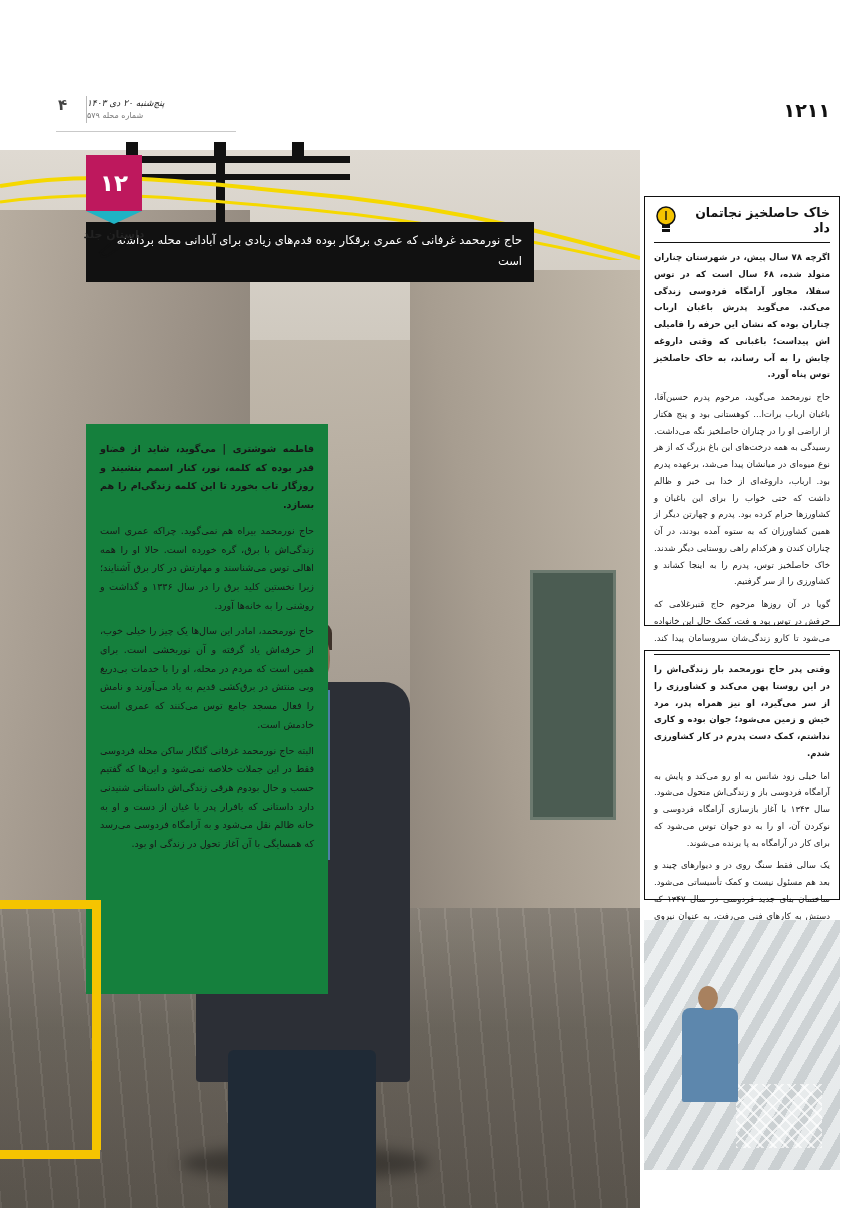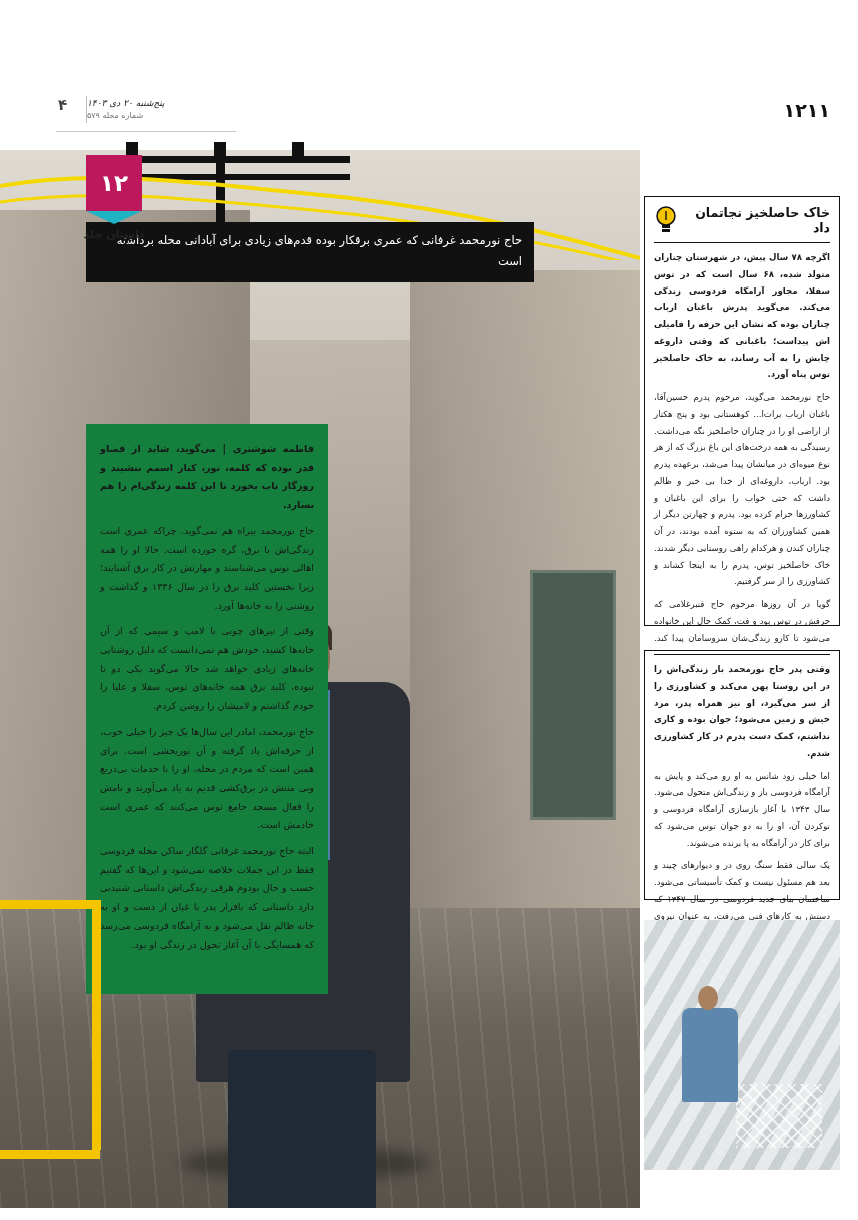--- a/index.html
+++ b/index.html
@@ -317,21 +317,20 @@
   <div class="section-badge-tail"></div>
   <svg class="section-icon" viewBox="0 0 40 28">
     <path d="M4 22 L26 4 L33 11 L11 26 Z" fill="none" stroke="#111" stroke-width="2"></path>
     <path d="M4 22 L6 27 L11 26" fill="none" stroke="#111" stroke-width="2"></path>
   </svg>
   <div class="section-label">داستان جلد</div>
 
   <div class="yellow-box">
     <p class="lead">فاطمه شوشتری | می‌گوید، شاید از قضاو قدر بوده که کلمه، نور، کنار اسمم بنشیند و روزگار تاب بخورد تا این کلمه زندگی‌ام را هم بسازد.</p>
     <p>حاج نورمحمد بیراه هم نمی‌گوید. چراکه عمری است زندگی‌اش با برق، گره خورده است. حالا او را همه اهالی توس می‌شناسند و مهارتش در کار برق آشنایند؛ زیرا نخستین کلید برق را در سال ۱۳۳۶ و گذاشت و روشنی را به خانه‌ها آورد.</p>
-    <p>وقتی از تیرهای چوبی با لامپ و سیمی که از آن خانه‌ها کشید، خودش هم نمی‌دانست که دلیل روشنایی خانه‌های زیادی خواهد شد حالا می‌گوید یکی دو تا نبوده، کلید برق همه خانه‌های توس، سفلا و علیا را خودم گذاشتم و لامپشان را روشن کردم.</p>
     <p>حاج نورمحمد، امادر این سال‌ها یک چیز را خیلی خوب، از حرفه‌اش یاد گرفته و آن نوربخشی است. برای همین است که مردم در محله، او را با خدمات بی‌دریغ وبی منتش در برق‌کشی قدیم به یاد می‌آورند و نامش را فعال مسجد جامع توس می‌کنند که عمری است خادمش است.</p>
     <p>البته حاج نورمحمد غرفانی گلگار ساکن محله فردوسی فقط در این جملات خلاصه نمی‌شود و این‌ها که گفتیم حسب و حال بودوم هرقی زندگی‌اش داستانی شنیدنی دارد داستانی که بافرار پدر با غیان از دست و او به خانه ظالم نقل می‌شود و به آرامگاه فردوسی می‌رسد که همسایگی با آن آغاز تحول در زندگی او بود.</p>
   </div>
 
   <div class="side-box side-box-1">
     <div class="side-head">
       <div class="side-title">خاک حاصلخیز نجاتمان داد</div>
       <svg class="bulb-icon" viewBox="0 0 24 30">
         <circle cx="12" cy="11" r="9" fill="#f5c400" stroke="#111" stroke-width="1.5"></circle>
         <rect x="8" y="20" width="8" height="3" fill="#111"></rect>

